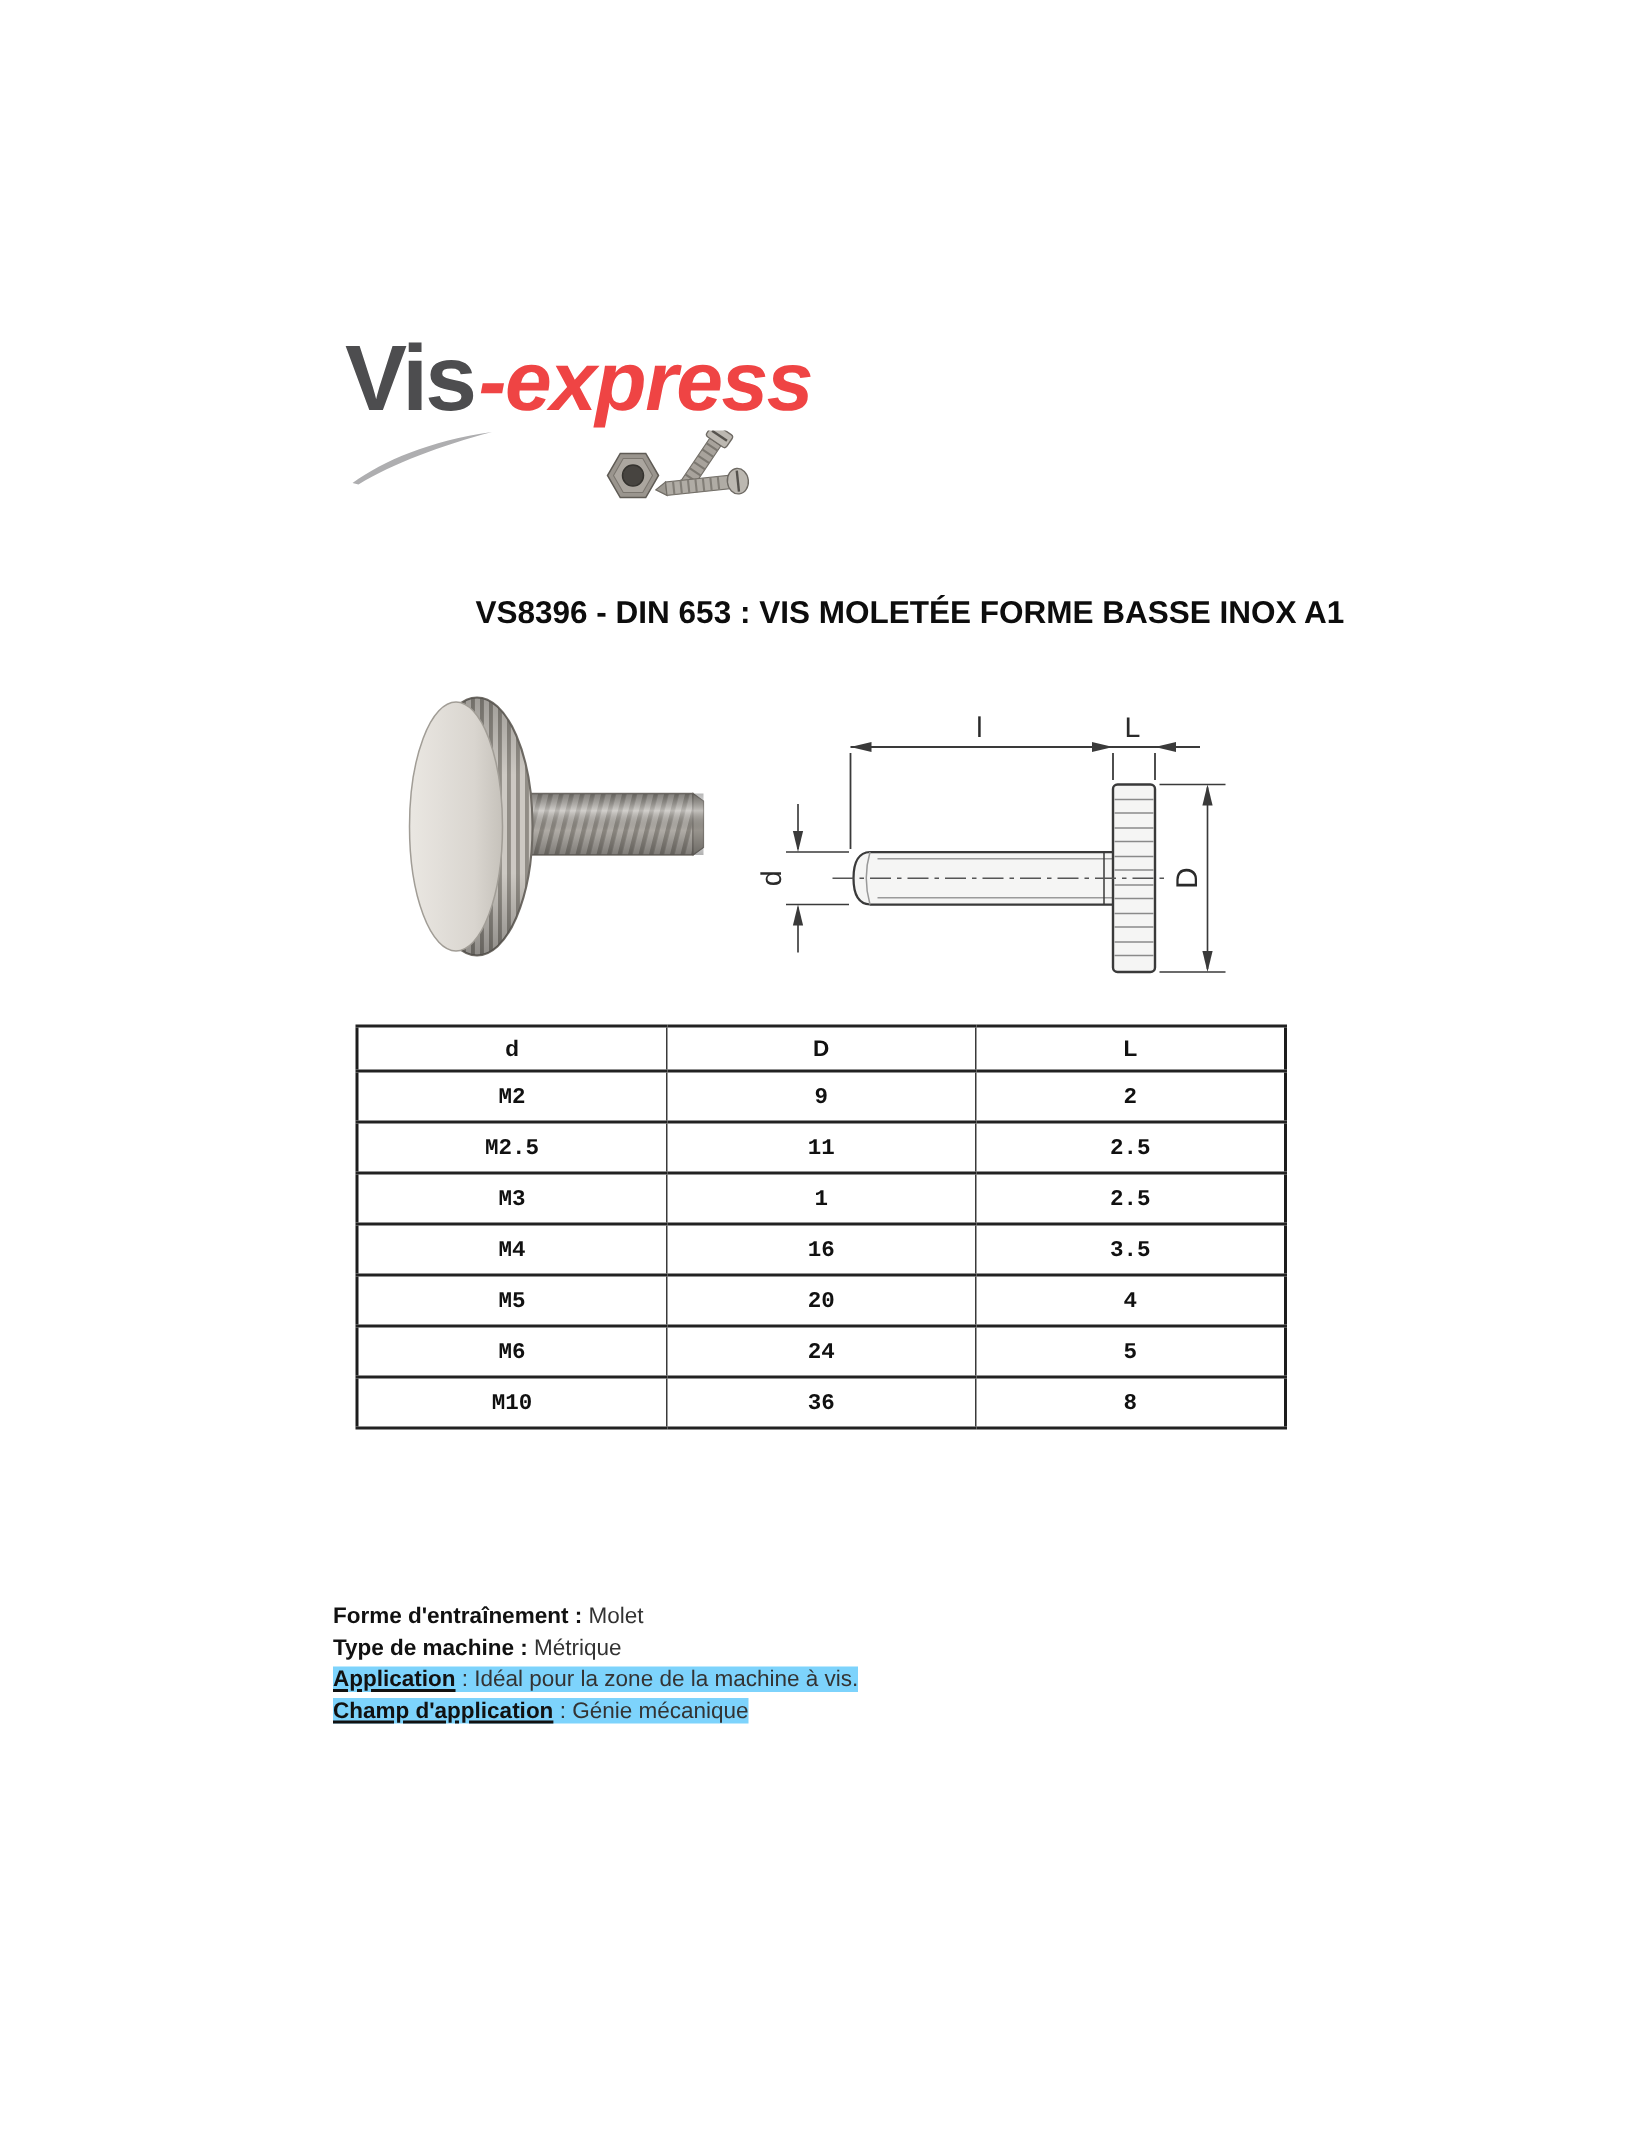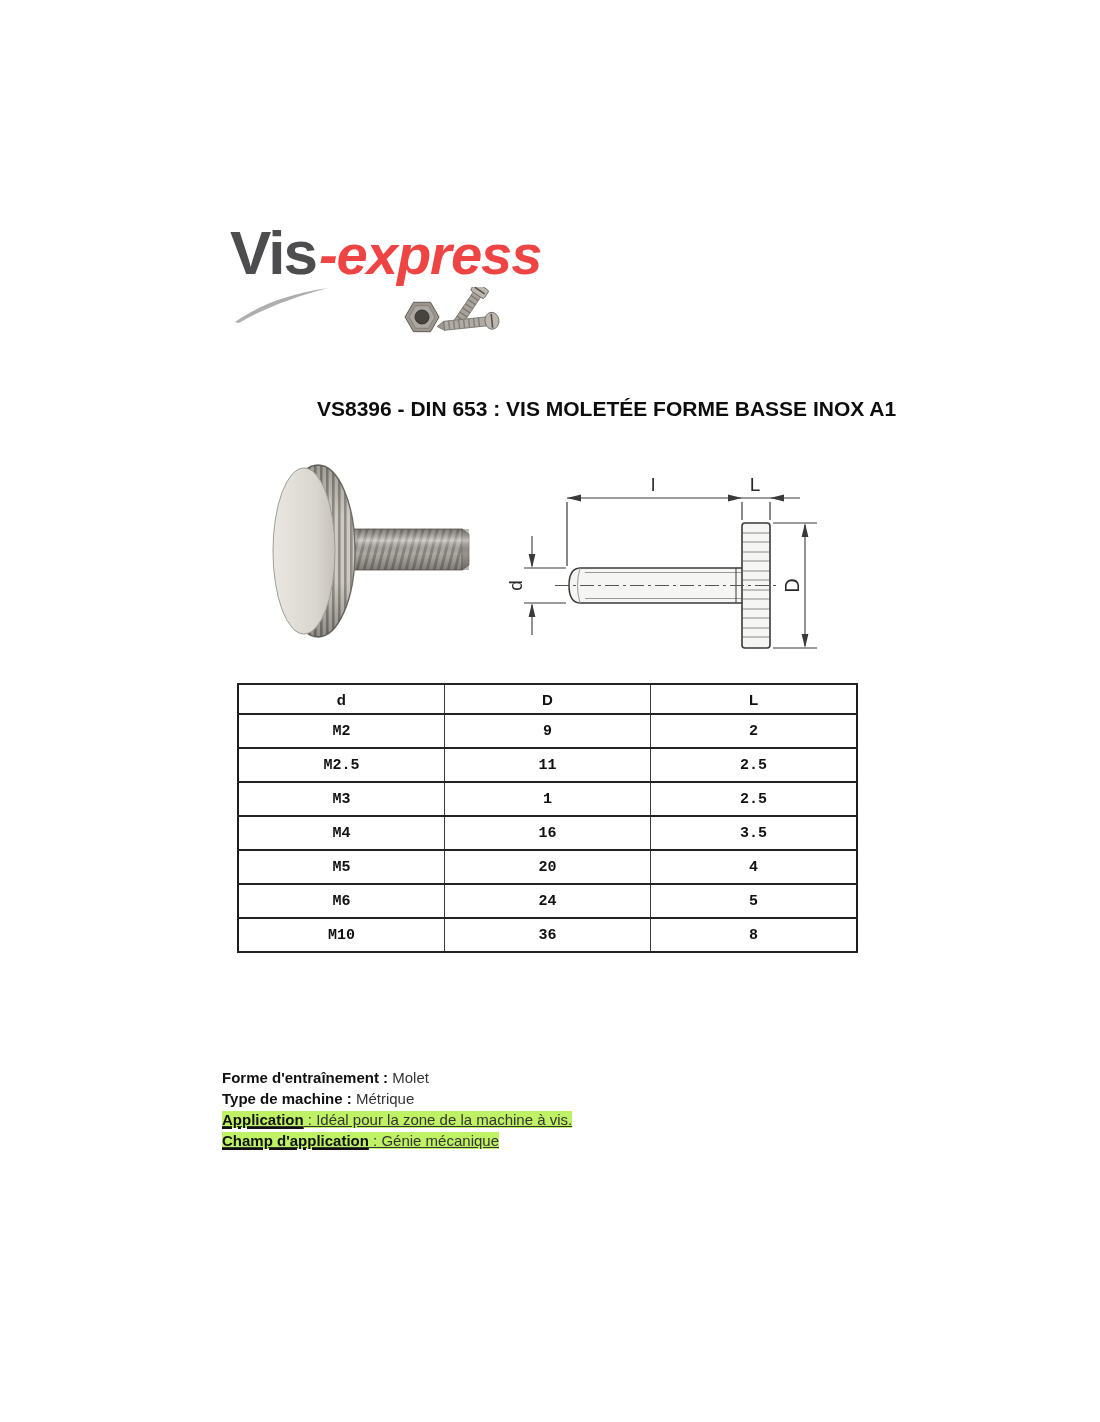--- a/index.html
+++ b/index.html
@@ -27,21 +27,21 @@
     text-align:center; vertical-align:middle; padding:0;
     font-size:15px; font-weight:bold; color:#111;
   }
   .dim-table th { height:28px; }
   .dim-table td { height:32px;font-family:Liberation Mono, monospace; }
   .dim-table { border:2px solid #1c1c1c; }
   
   .specs { position:absolute; left:222px; top:1047px; font-size:15px; line-height:21px; color:#333;margin-top:20px; }
   .specs .lbl { font-weight:bold; color:#111; }
   .specs .ul  { text-decoration:underline; text-decoration-thickness:1.5px; text-underline-offset:2px; }
-  .specs .hl  { background:#bef264;text-decoration:underline; }
+  .specs .hl  { background:#7dd3fc; }
 </style>
 </head>
 <body>
 
 <div class="page">
 
   <div class="logo-text">
     <span class="vis">Vis</span>
       <span class="express">-express</span>
   </div>

